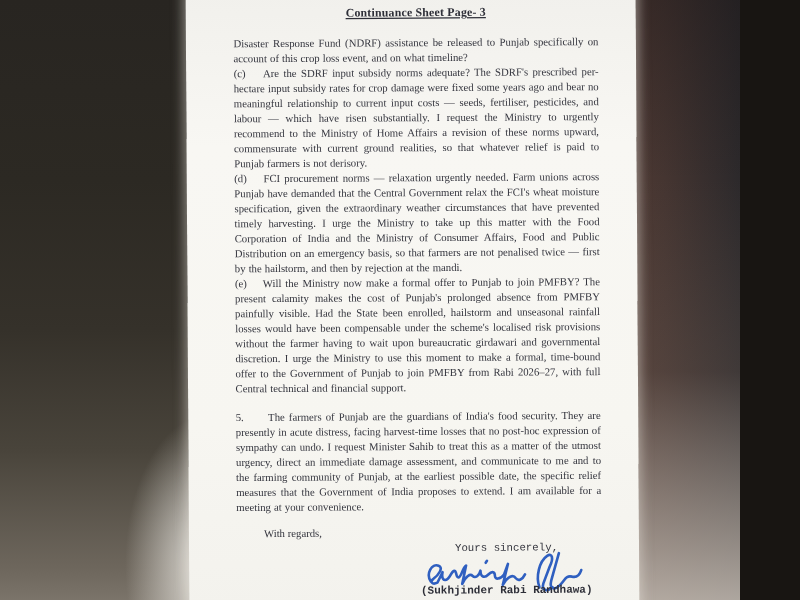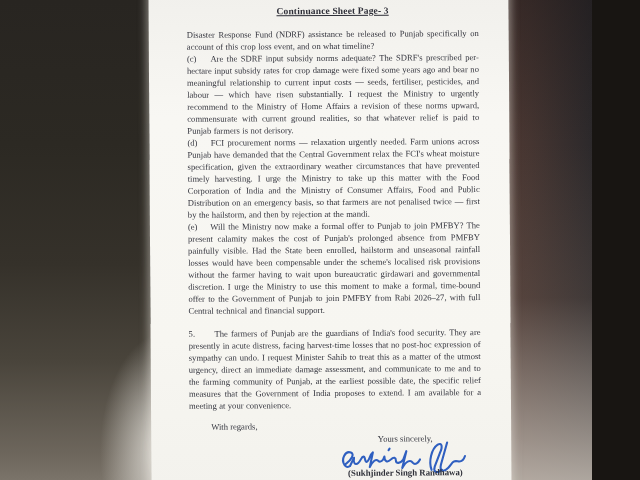--- a/index.html
+++ b/index.html
@@ -30,21 +30,21 @@
 
   .header{margin:0 0 12px 0;text-align:center;font-weight:bold;font-size:9.5px;
     text-decoration:underline;letter-spacing:0.15px;color:#2e2f38;}
 
   .para{margin:0;font-size:8.6px;line-height:12px;text-align:justify;
     word-spacing:0.3px;color:#34353e;}
   .para-5{margin-top:11px;}
 
   .regards{margin:9px 0 0 0;font-size:8.6px;line-height:12px;text-indent:22px;}
 
-  .sig-block{margin:1px 0 0 auto;width:152px;text-align:center;}
+  .sig-block{margin:1px 0 0 auto;width:152px;text-align:center;font-family:Liberation Mono, monospace;}
   .sincerely{font-size:8.6px;line-height:12px;}
   .sig{display:block;margin:-4px auto -11px auto;width:134px;height:38px;}
   .signatory{font-weight:bold;font-size:8.8px;line-height:11px;white-space:nowrap;color:#2e2f38;}
 </style>
 </head>
 <body>
 
 <div class="photo">
 
   <div class="bg-left"></div>
@@ -70,18 +70,18 @@
       <div class="sig-block">
         <div class="sincerely">Yours sincerely,</div>
 
         <svg class="sig" viewBox="0 0 256 72" fill="none" stroke="#2f5fc0" stroke-width="4" stroke-linecap="round" stroke-linejoin="round" aria-label="handwritten signature">
           <path d="M12,46 C4,34 14,18 24,22 C32,25 24,36 16,42 C10,46 14,52 22,48 L30,32 C28,42 32,47 38,42 C43,38 44,30 48,30 C52,30 50,40 54,40 C59,40 60,26 66,22 L60,50 C66,38 72,34 76,38 C80,42 86,38 88,30 C88,40 94,42 100,36 C106,30 110,32 110,38 C110,44 118,44 124,36 L130,20 L122,52 C130,38 138,36 142,42 C146,47 152,44 156,36"></path>
           <path d="M96,18 l2,-3"></path>
           <path d="M178,56 C172,40 178,16 190,8 C198,3 200,12 194,24 L184,50 C181,60 188,64 198,56"></path>
           <path d="M208,4 L196,46 C193,58 200,62 210,52 C218,44 218,38 228,40 C236,42 240,36 242,30"></path>
         </svg>
 
-        <div class="signatory">(Sukhjinder Singh Randhawa)</div>
+        <div class="signatory">(Sukhjinder Rabi Randhawa)</div>
       </div>
 
     </div>
   </div>
 </div>
 
 </body></html>

